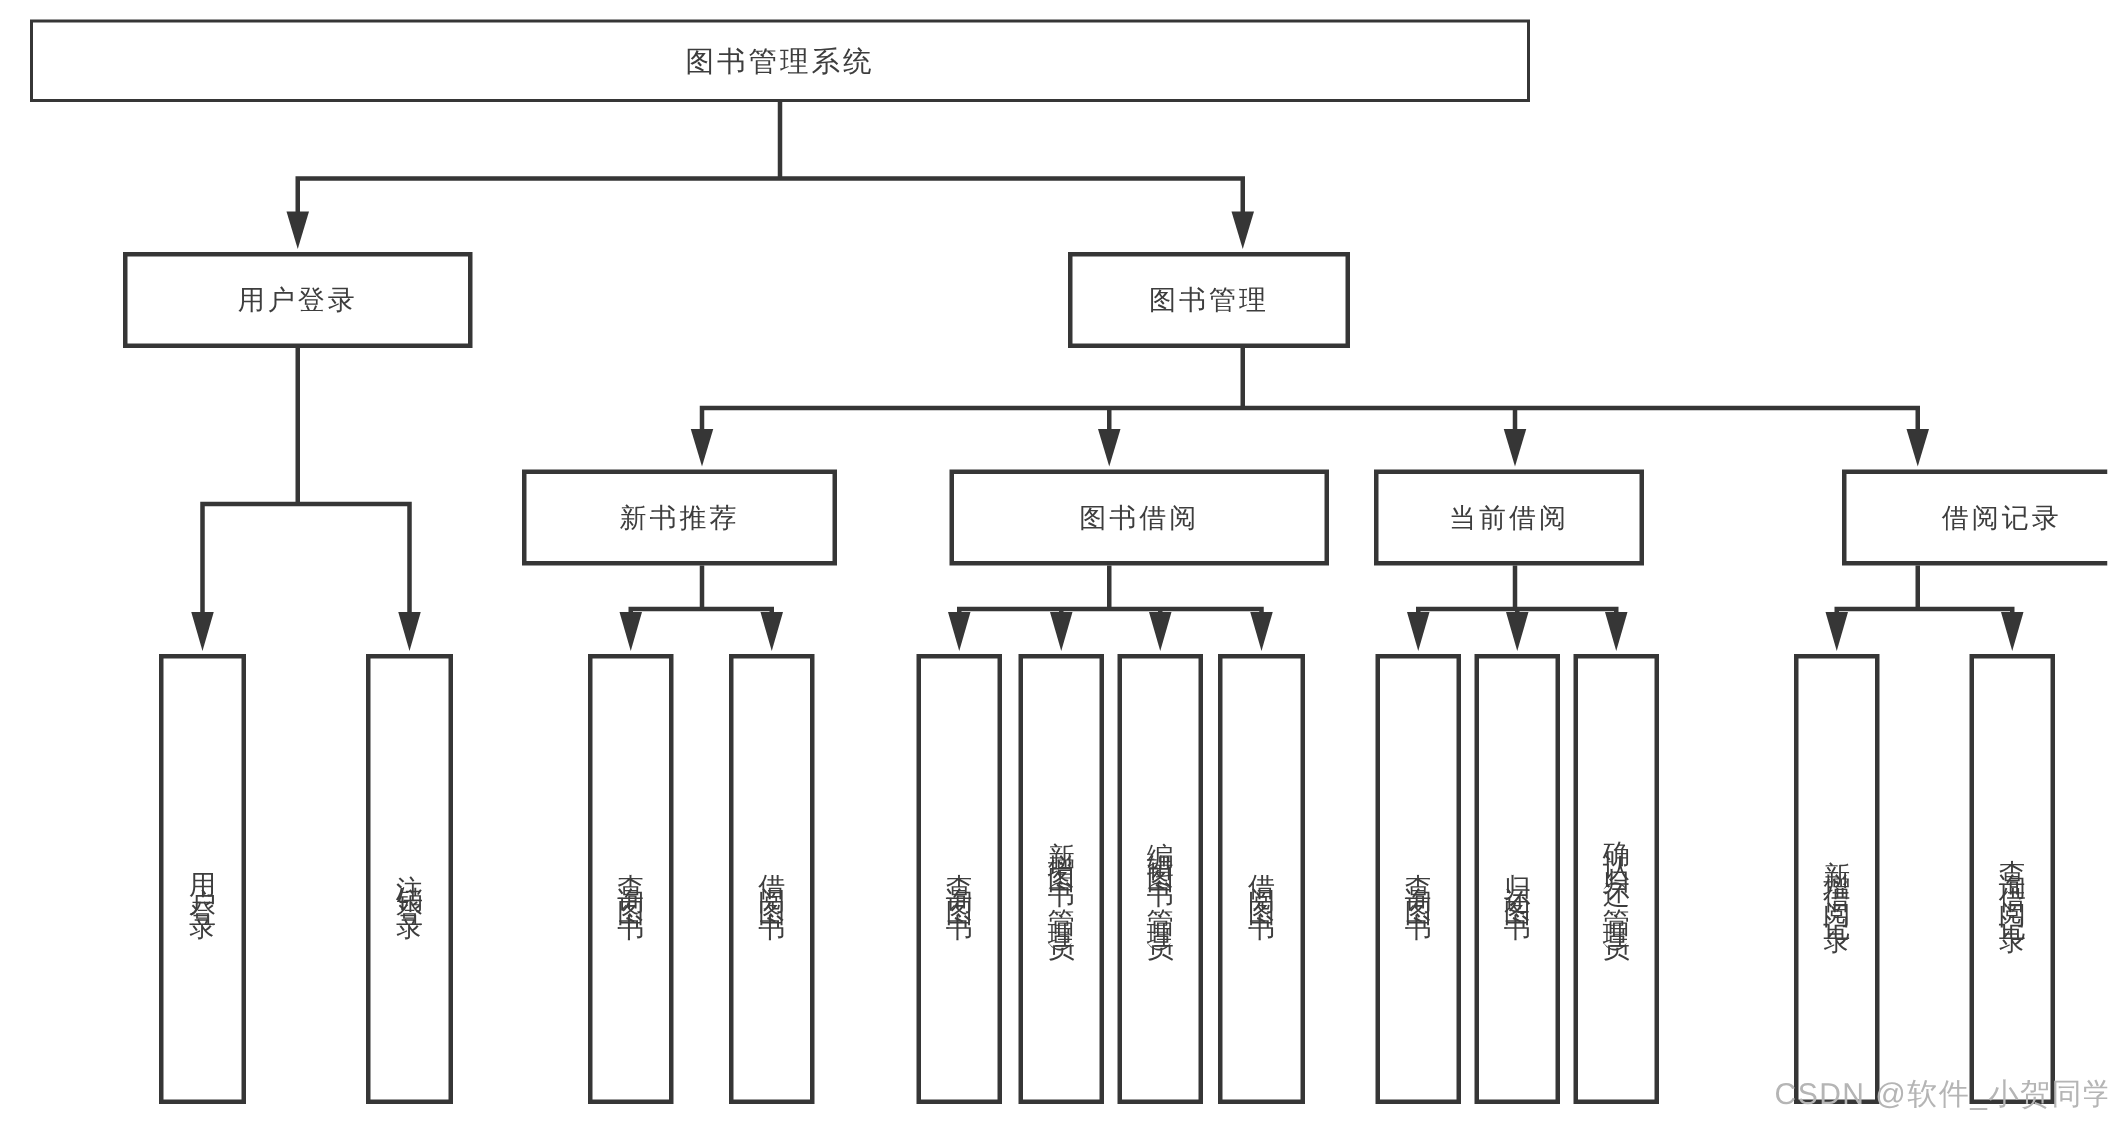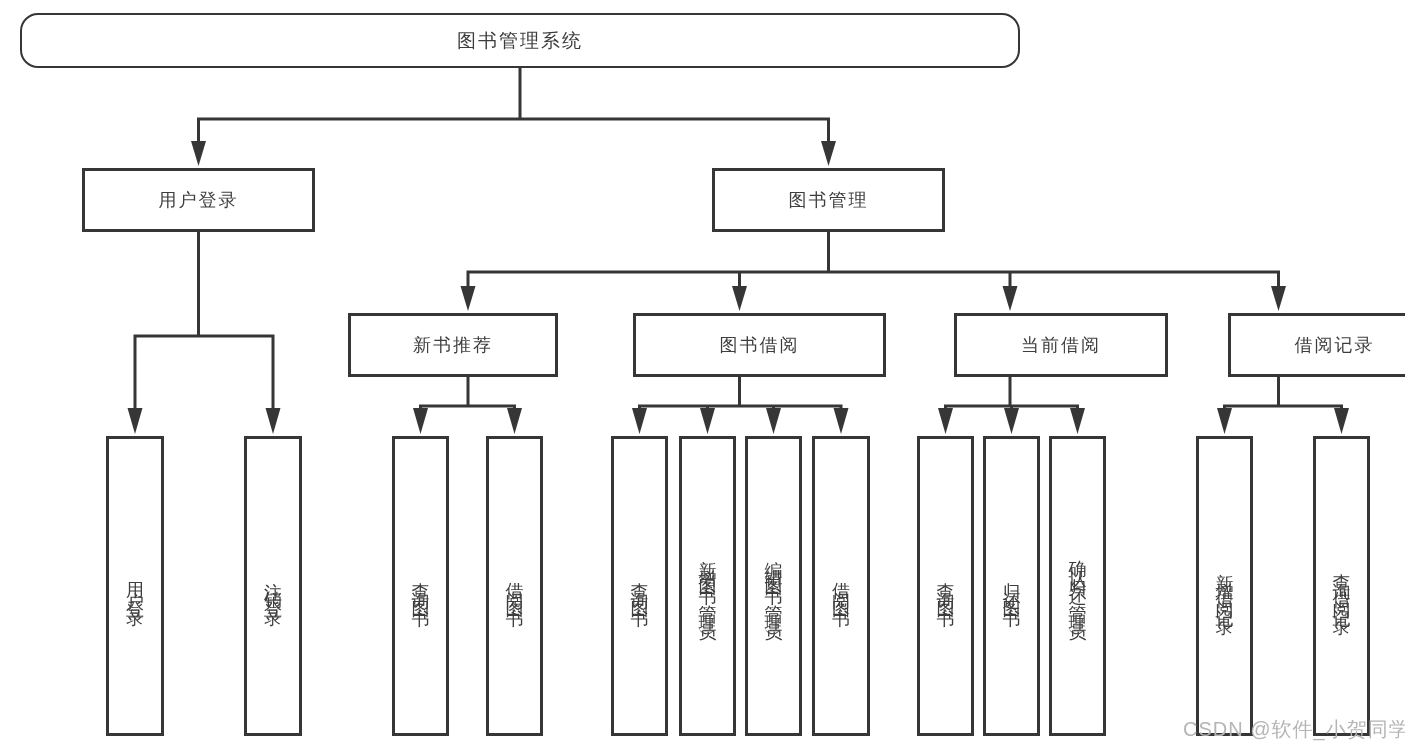--- a/index.html
+++ b/index.html
@@ -8,21 +8,21 @@
     font-family:"Liberation Sans",sans-serif;color:var(--text,#3d3d3d);
     overflow:hidden;
   }
   .connectors{position:absolute;left:0;top:0;z-index:1;}
   .box{
     position:absolute;z-index:2;background:#fff;box-sizing:border-box;
     border:3px solid var(--line,#363636);
     display:flex;align-items:center;justify-content:center;
     font-size:18px;letter-spacing:2px;white-space:nowrap;
   }
-  .root{left:20px;top:13px;width:1000px;height:55px;border-width:2px;font-size:19px;border-radius:18px;}
+  .root{left:20px;top:13px;width:1000px;height:55px;border-width:2px;font-size:19px;}
   .lvl1,.lvl2{height:64px;top:168px;}
   .lvl2{top:313px;}
   .leaf{top:436px;height:300px;width:57px;}
   .vtext{
     writing-mode:vertical-rl;text-orientation:mixed;
     font-size:18px;line-height:1;letter-spacing:9px;
   }
   .watermark{
     position:absolute;z-index:5;left:1183px;top:716px;
     font-size:20px;letter-spacing:1px;color:var(--wm,#b5b5b5);
@@ -63,25 +63,25 @@
       <polygon points="1004,408 1019,408 1011.5,434"></polygon>
       <polygon points="1070,408 1085,408 1077.5,434"></polygon>
       <polygon points="1217,408 1232,408 1224.5,434"></polygon>
       <polygon points="1334,408 1349,408 1341.5,434"></polygon>
     </g>
   </svg>
 
   <div class="box root">图书管理系统</div>
 
   <div class="box lvl1" style="left:82px;width:233px">用户登录</div>
-  <div class="box lvl1" style="left:712px;width:233px">图书管理</div>
+  <div class="box lvl1" style="left:712px;width:188px">图书管理</div>
 
   <div class="box lvl2" style="left:348px;width:210px">新书推荐</div>
   <div class="box lvl2" style="left:633px;width:253px">图书借阅</div>
-  <div class="box lvl2" style="left:954px;width:214px">当前借阅</div>
+  <div class="box lvl2" style="left:916px;width:180px">当前借阅</div>
   <div class="box lvl2" style="left:1228px;width:213px">借阅记录</div>
 
   <div class="box leaf" style="left:106px;width:58px">
     <span class="vtext">用户登录</span>
   </div>
   <div class="box leaf" style="left:244px;width:58px">
     <span class="vtext">注销登录</span>
   </div>
 
   <div class="box leaf" style="left:392px">

